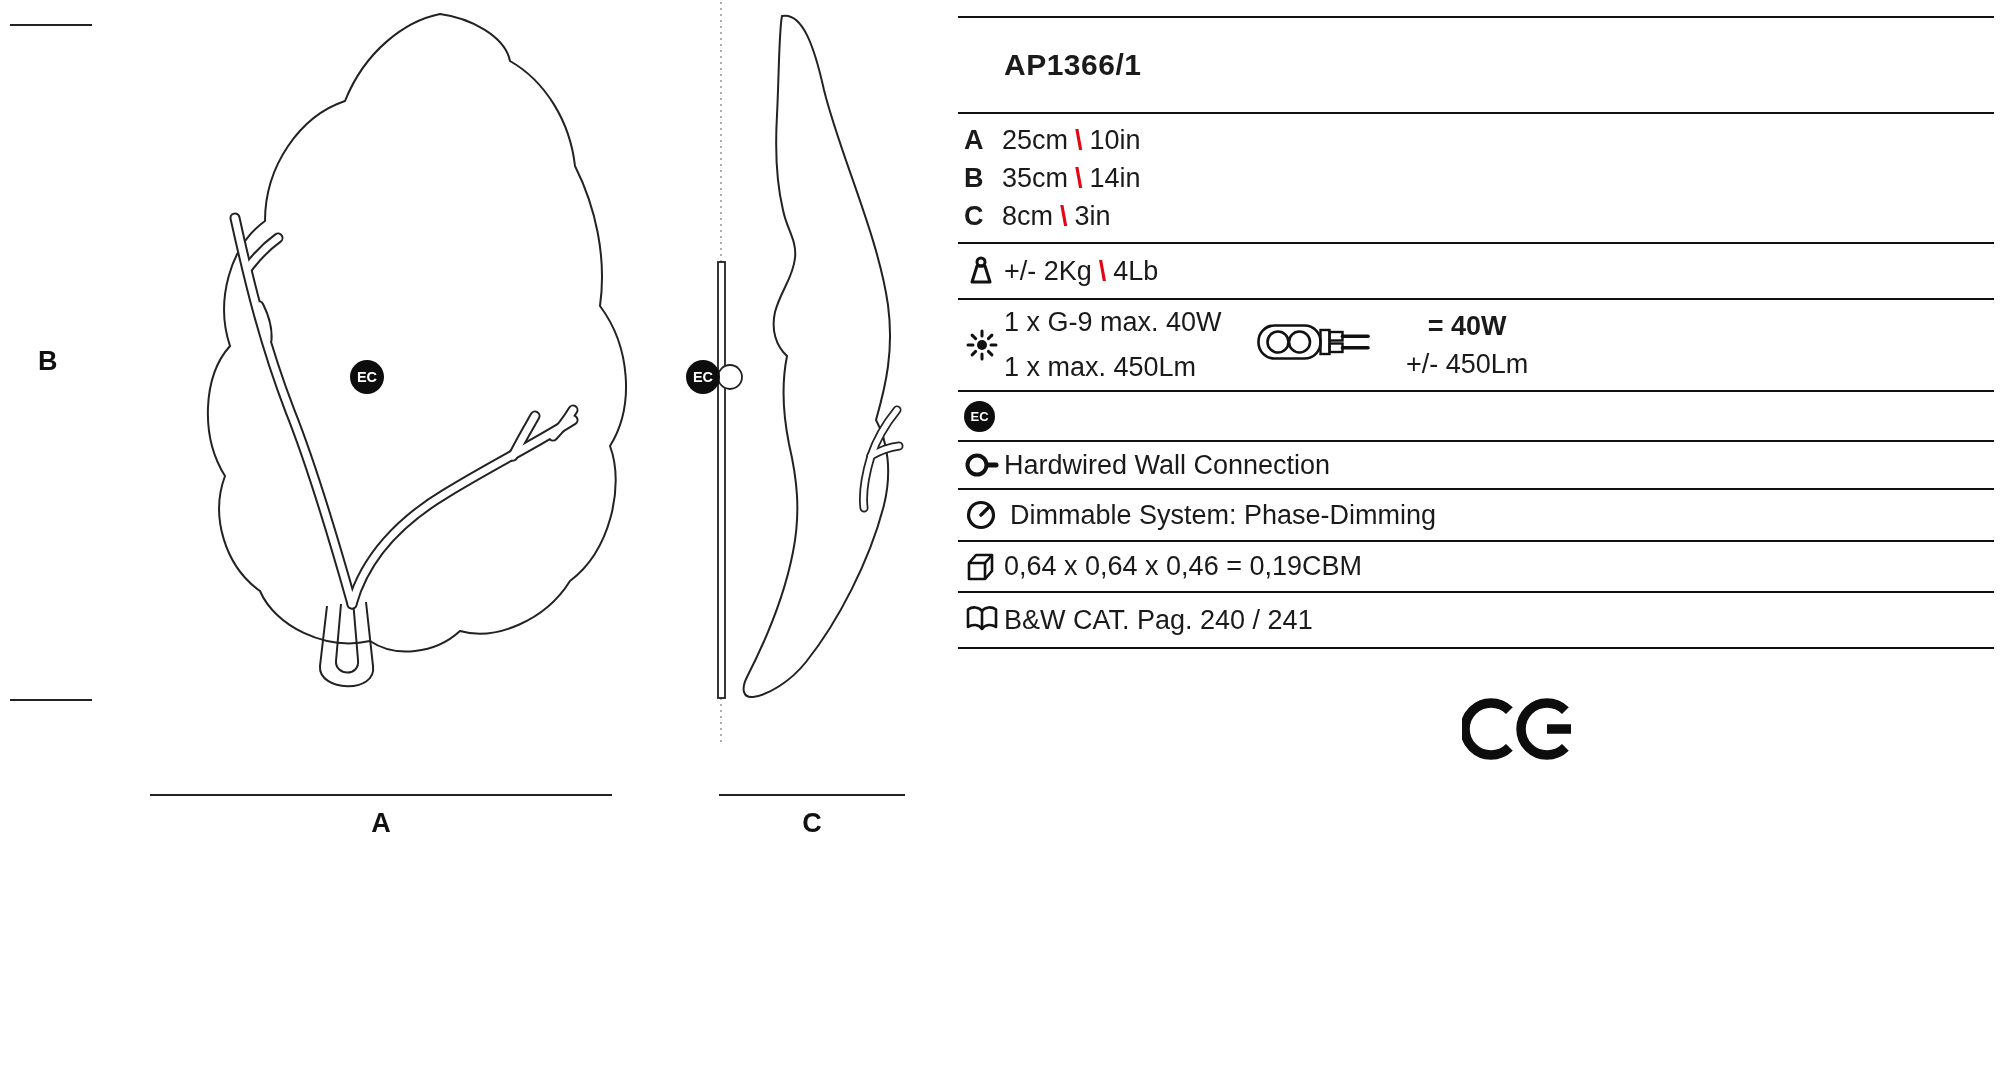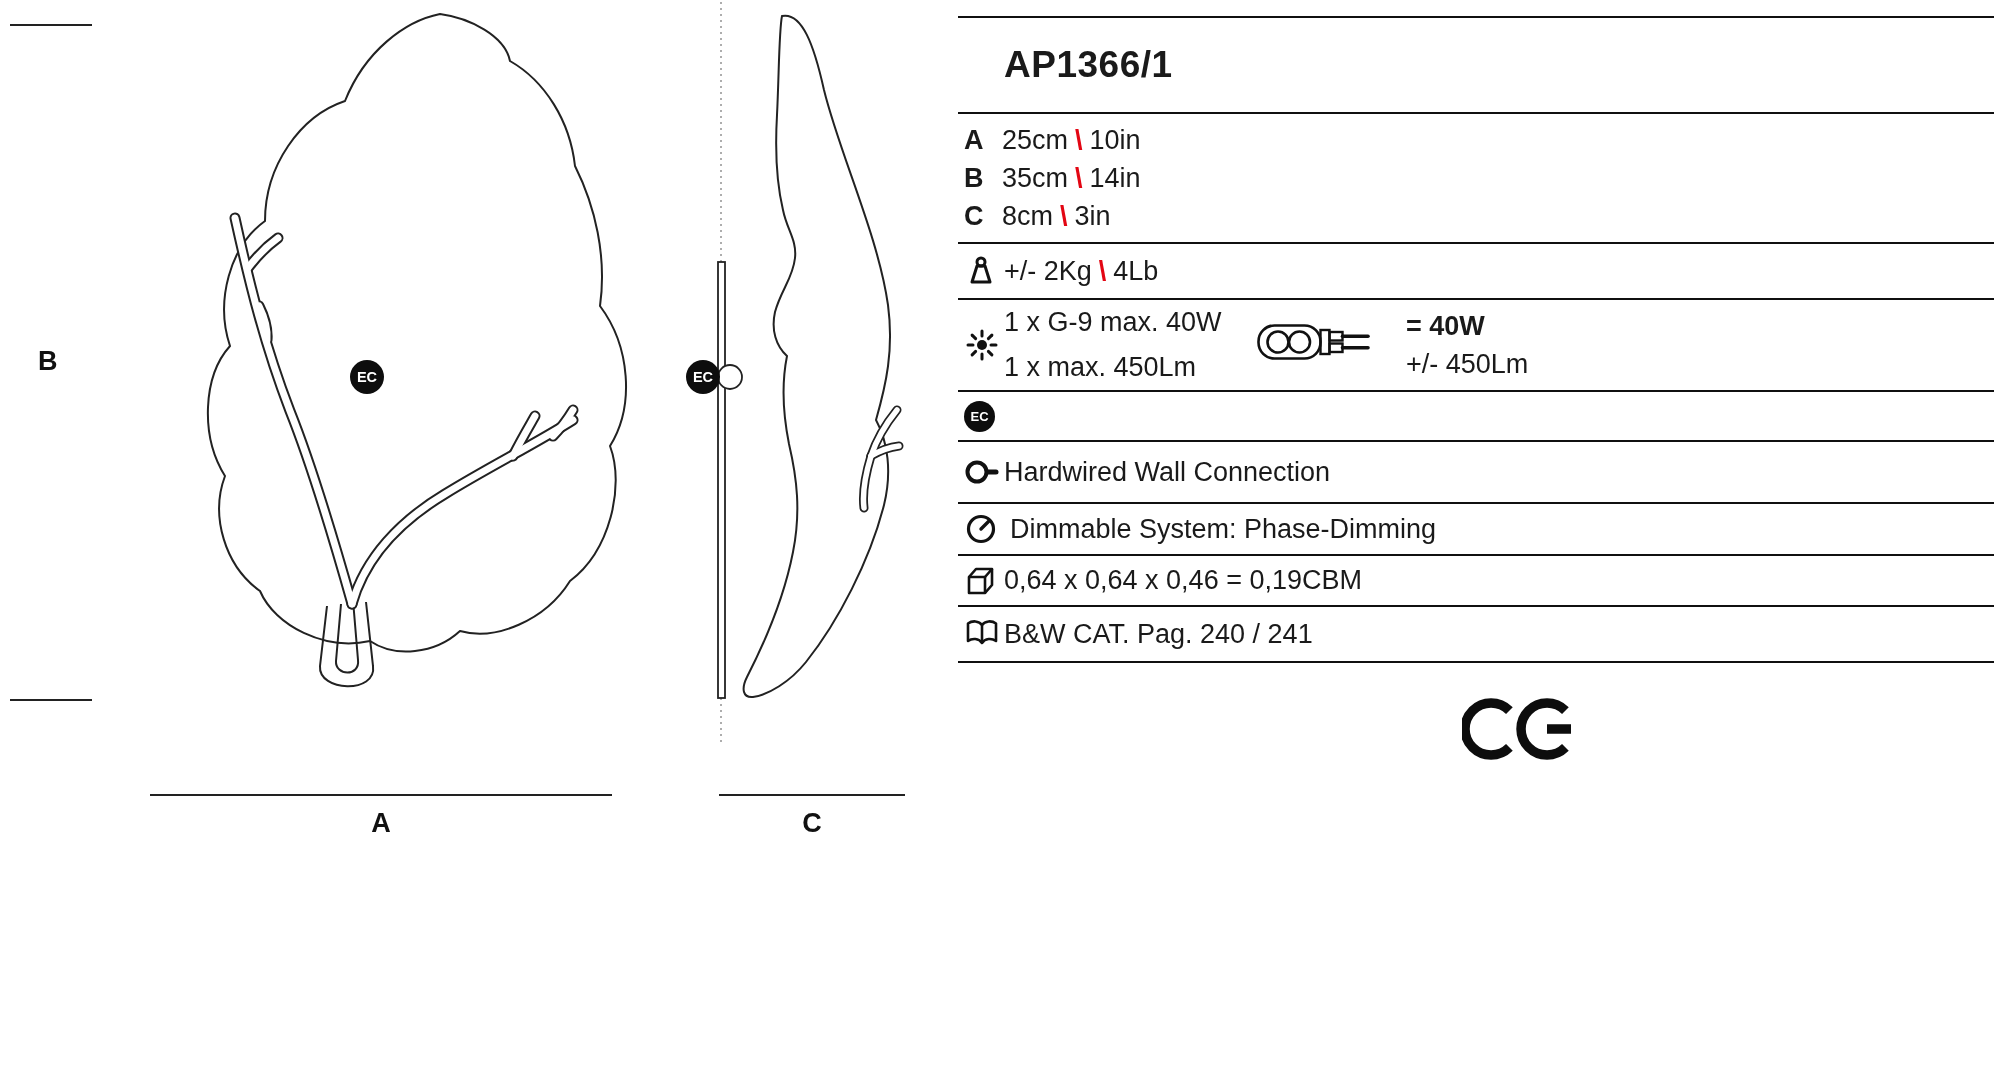--- a/index.html
+++ b/index.html
@@ -29,37 +29,37 @@
   .plate   { fill:#fff; stroke:#222; stroke-width:1.8; }
   .b-out path { fill:none; stroke:#222; stroke-width:11; stroke-linecap:round; stroke-linejoin:round; }
   .b-in  path { fill:none; stroke:#fff; stroke-width:7;  stroke-linecap:round; stroke-linejoin:round; }
   .s-out path { fill:none; stroke:#222; stroke-width:9;  stroke-linecap:round; stroke-linejoin:round; }
   .s-in  path { fill:none; stroke:#fff; stroke-width:5.5;stroke-linecap:round; stroke-linejoin:round; }
 
   
   .spec { position:absolute; left:958px; top:16px; width:1036px; color:#1a1a1a; }
   .row  { display:flex; align-items:center; border-top:2px solid #101010; padding-left:6px; font-size:27px; }
   .row-title { height:96px; }
-  .title { font-size:37px; font-weight:700; padding-left:40px; letter-spacing:0.5px; }
+  .title { font-size:30px; font-weight:700; padding-left:40px; letter-spacing:0.5px; }
   .row-dims { height:130px; flex-direction:column; align-items:stretch; justify-content:center; gap:5px; }
   .dim-entry { display:flex; font-size:27px; line-height:33px; }
   .dim-key { width:38px; font-weight:700; }
   .sep { color:#e30613; font-weight:700; padding:0 7px; }
   .row-weight { height:56px; }
   .row-lamp   { height:92px; }
   .row-ec     { height:50px; }
-  .row-hard   { height:62px; }
+  .row-hard   { height:48px; }
   .row-dimsys { height:52px; }
   .row-vol    { height:51px; }
   .row-cat    { height:56px;align-items:center; }
   .row-end    { height:0; border-top:2px solid #101010; padding:0; }
   .icon-cell { width:40px; flex:0 0 40px; display:flex; align-items:center; justify-content:flex-start; }
   .lamp-lines  { width:252px; display:flex; flex-direction:column; gap:14px; }
   .lamp-totals { margin-left:16px; display:flex; flex-direction:column; gap:7px; }
-  .bold { font-weight:700; }
+  .bold { font-weight:700;text-align:center; }
   .ec-chip {
     width:31px; height:31px; border-radius:50%; background:#0d0d0d; color:#fff;
     font-weight:700; font-size:13px; display:flex; align-items:center; justify-content:center;
   }
   .spec-icon { stroke:#111; fill:none; }
 </style>
 </head>
 <body>
 
 <div class="sheet">

